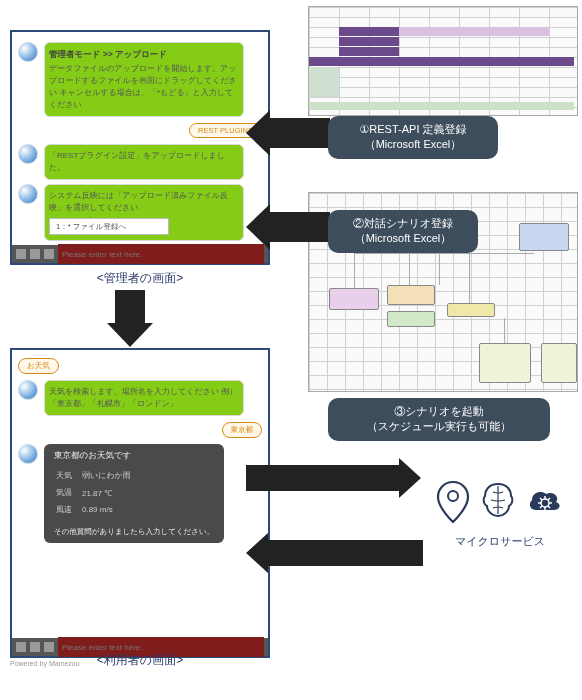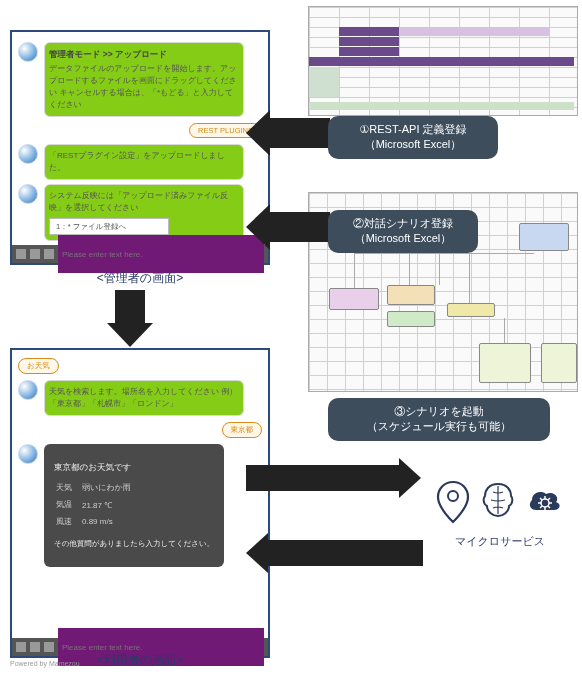--- a/index.html
+++ b/index.html
@@ -18,39 +18,39 @@
 .chat-body { flex: 1; padding: 6px; overflow: hidden; }
 .msg-row { display: flex; align-items: flex-start; margin: 4px 0; gap: 6px; }
 .avatar { width: 20px; height: 20px; border-radius: 50%; background: radial-gradient(circle at 30% 30%, #fff, #79aee0 60%, #3571b0); flex-shrink: 0; border: 1px solid #c8d8e8; }
 .bubble { background: #84cc16; border: 1px solid #d8d8d8; border-radius: 6px; padding: 5px 4px; font-size: 8px; line-height: 1.5; color: #555; max-width: 200px; }
 .bubble-header { font-weight: bold; font-size: 8.5px; color: #444; margin-bottom: 2px; }
 .pill { display: inline-block; border: 1px solid; border-radius: 10px; padding: 2px 8px; font-size: 7.5px; margin: 2px 0; }
 .pill-orange { border-color: #d88a1a; color: #d88a1a; background: #fff8e8; }
 .select-box { border: 1px solid #bbb; background: #fff; padding: 2px 6px; font-size: 7.5px; margin-top: 4px; display: inline-block; min-width: 120px; }
 .chat-footer { background: #555; height: 18px; display: flex; align-items: center; padding: 0 4px; gap: 4px; }
 .footer-icon { width: 10px; height: 10px; background: #999; }
-.chat-input { flex: 1; background: #701a75; height: 20px; font-size: 8px; color: #aaa; padding: 19px 4px; border: none; }
+.chat-input { flex: 1; background: #7f1d1d; height: 20px; font-size: 8px; color: #aaa; padding: 1px 4px; border: none; }
 .caption { position: absolute; font-size: 12px; color: #2a3a6a; text-align: center; font-weight: normal; }
 
 
 .excel { position: absolute; border: 1px solid #aaa; background: #fafafa; overflow: hidden; }
 .excel-grid { width: 100%; height: 100%; background-image:
   linear-gradient(#d0d0d0 1px, transparent 1px),
   linear-gradient(90deg, #d0d0d0 1px, transparent 1px);
   background-size: 30px 10px; position: relative; }
 .excel-header { position: absolute; background: #6a4a8a; height: 10px; }
 .excel-header2 { position: absolute; background: #d8c0e0; height: 10px; }
 
 
 .flow-node { position: absolute; border: 1px solid #888; border-radius: 2px; font-size: 4px; padding: 1px; }
 
 
 .weather-table { font-size: 8px; color: #ccc; margin-top: 4px; }
 .weather-table td { padding: 2px 8px 2px 0; }
-.weather-dark { background: #4a4a4a; color: #eee; border-radius: 6px; padding: 18px 10px; }
+.weather-dark { background: #4a4a4a; color: #eee; border-radius: 6px; padding: 6px 10px; }
 
 
 .ms-icons { position: absolute; text-align: center; }
 .ms-icons svg { margin: 0 2px; }
 .ms-label { font-size: 11px; color: #2a3a6a; margin-top: 6px; }
 </style>
 </head>
 <body>
 
 <div class="excel" style="left:308px; top:6px; width:270px; height:110px;">

